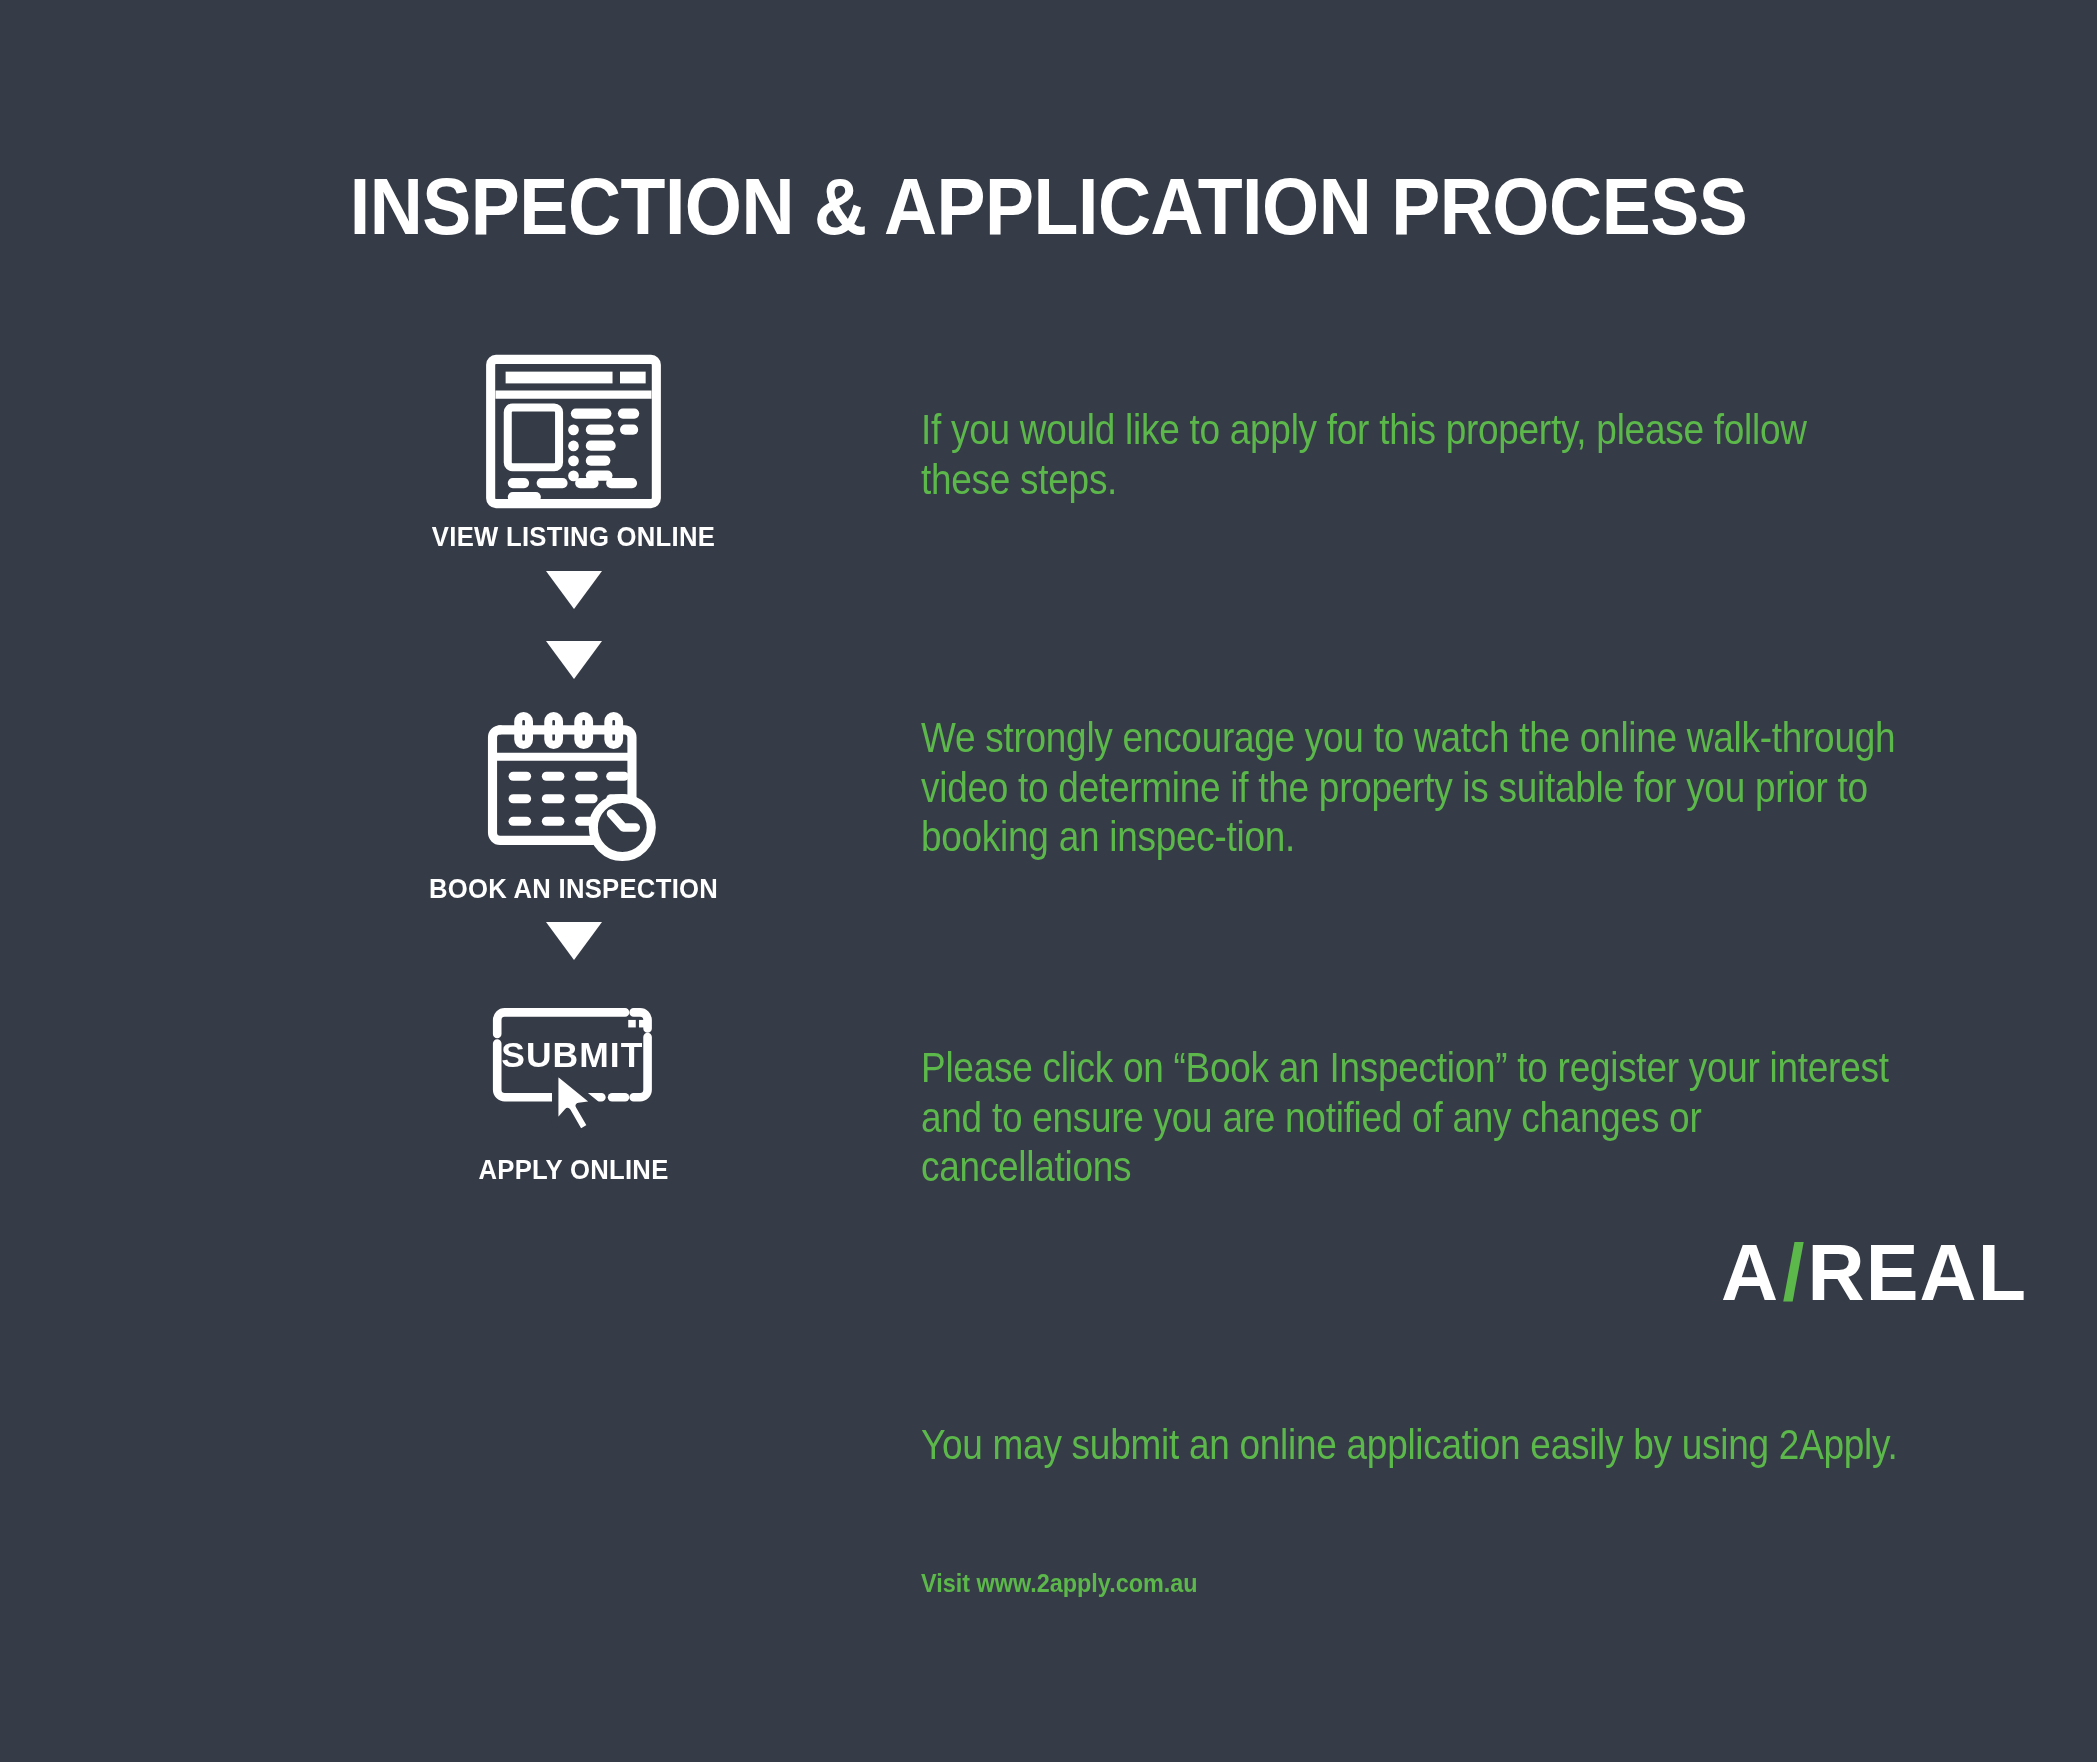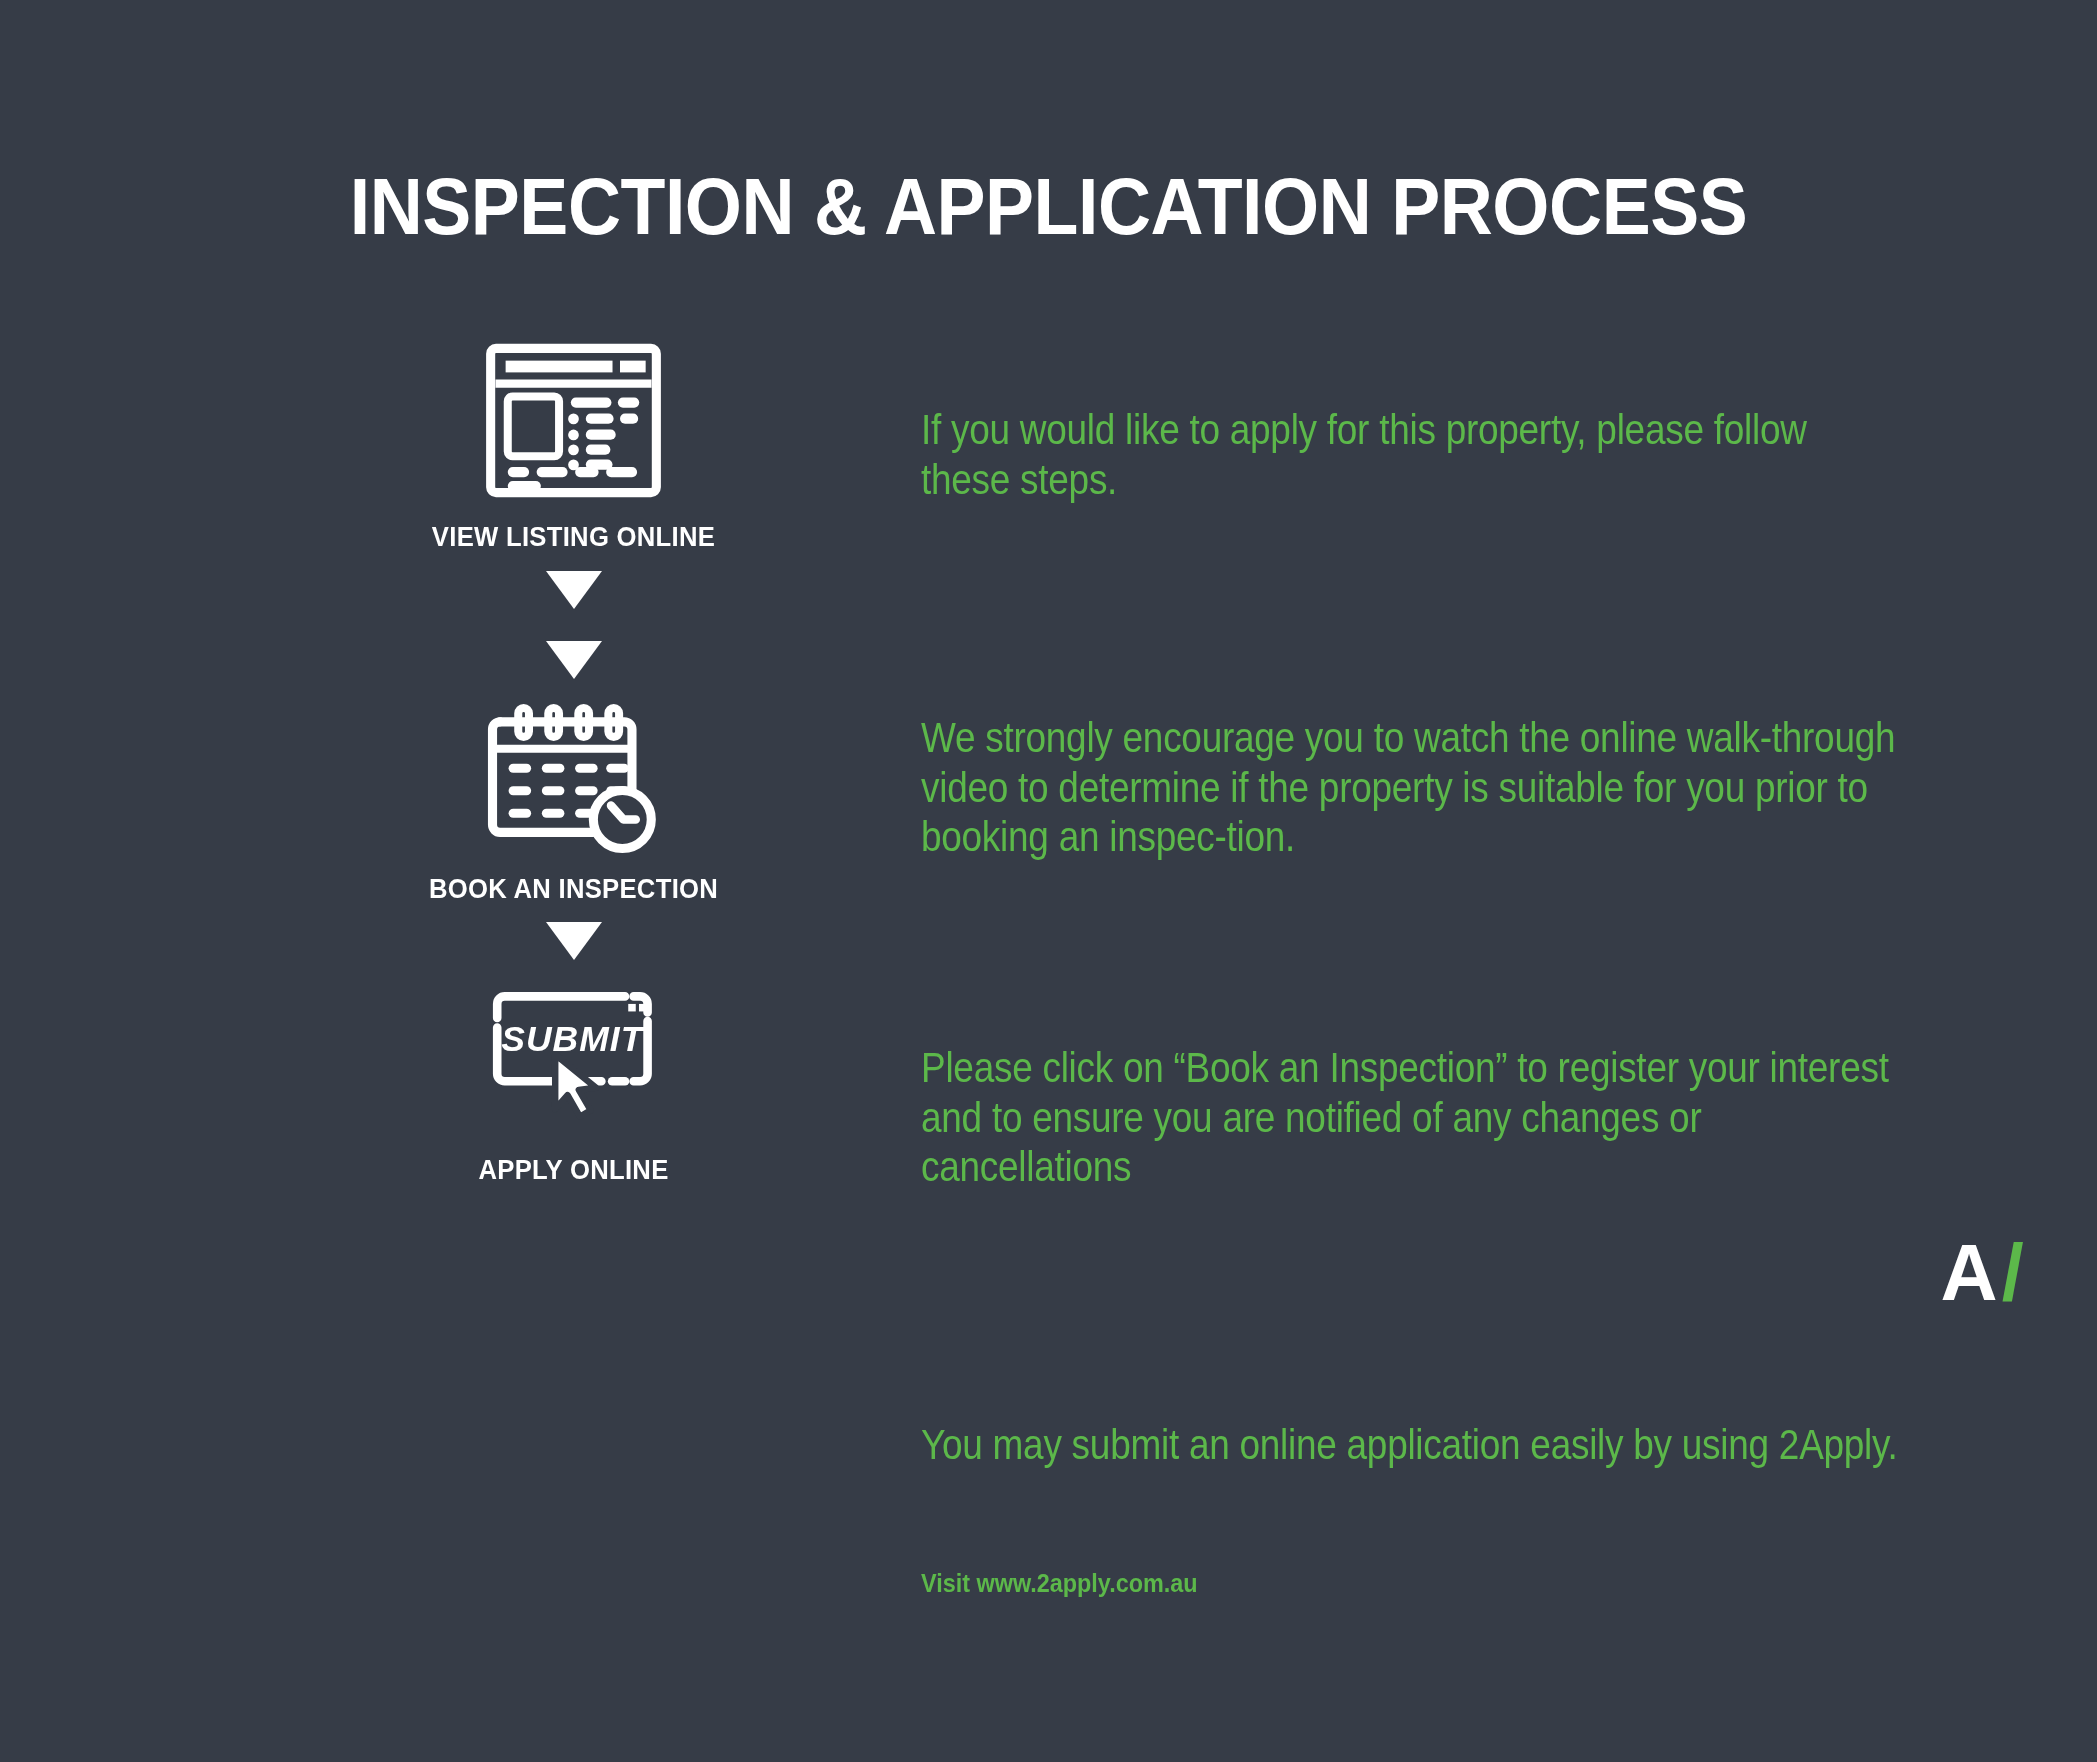--- a/index.html
+++ b/index.html
@@ -52,22 +52,22 @@
   }
 
   .step {
     width: 407px;
     text-align: center;
   }
 
   .step-icon {
     height: 177px;
     display: flex;
+    align-items: center;
     justify-content: center;
-    font-style: italic;
   }
 
   .step-icon svg { display: block; }
 
   .step-label {
     color: #ffffff;
     font-size: 27px;
     font-weight: bold;
     line-height: 1.28;
     letter-spacing: 0.3px;
@@ -271,16 +271,17 @@
       <div class="note note-3">Please click on “Book an Inspection” to register your interest and to ensure you are notified of any changes or cancellations</div>
       <div class="note note-4">You may submit an online application easily by using 2Apply.</div>
       <div class="visit">Visit www.2apply.com.au</div>
     </div>
 
   </div>
 
   <div class="logo">
     <span class="logo-text">A</span>
     <span class="logo-slash">/</span>
+    <span class="logo-text">REAL</span>
   </div>
 
 </div>
 
 
 </body></html>

